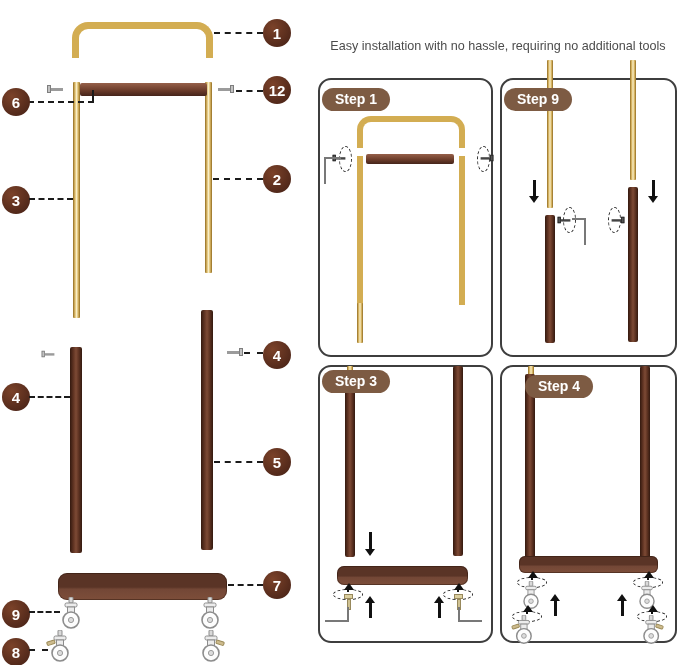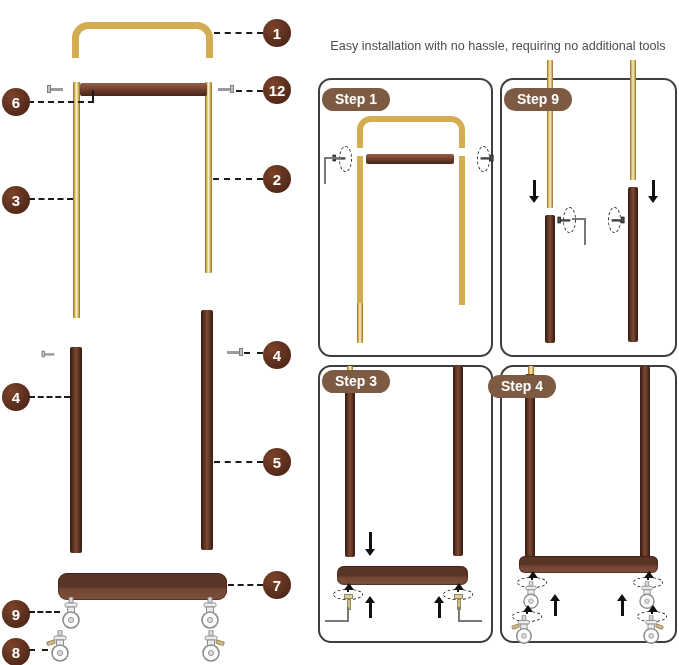--- a/index.html
+++ b/index.html
@@ -267,15 +267,15 @@
     <rect x="7.5" y="10" width="7" height="6" fill="#ececec" stroke="#8d8d8d"></rect>
     <circle cx="11" cy="23" r="8" fill="#fdfdfd" stroke="#8d8d8d" stroke-width="1.6"></circle>
     <circle cx="11" cy="23" r="2.6" fill="#dcdcdc" stroke="#9b9b9b"></circle>
   </svg>
   <div class="arru" style="left:550px;top:594px;height:22px"></div>
   <div class="arru" style="left:617px;top:594px;height:22px"></div>
 
   <div class="pill" style="left:322px;top:88px">Step 1</div>
   <div class="pill" style="left:504px;top:88px">Step 9</div>
   <div class="pill" style="left:322px;top:370px">Step 3</div>
-  <div class="pill" style="left:488px;top:375px">Step 4</div>
+  <div class="pill" style="left:525px;top:375px">Step 4</div>
 
 </div>
 
 </body></html>

